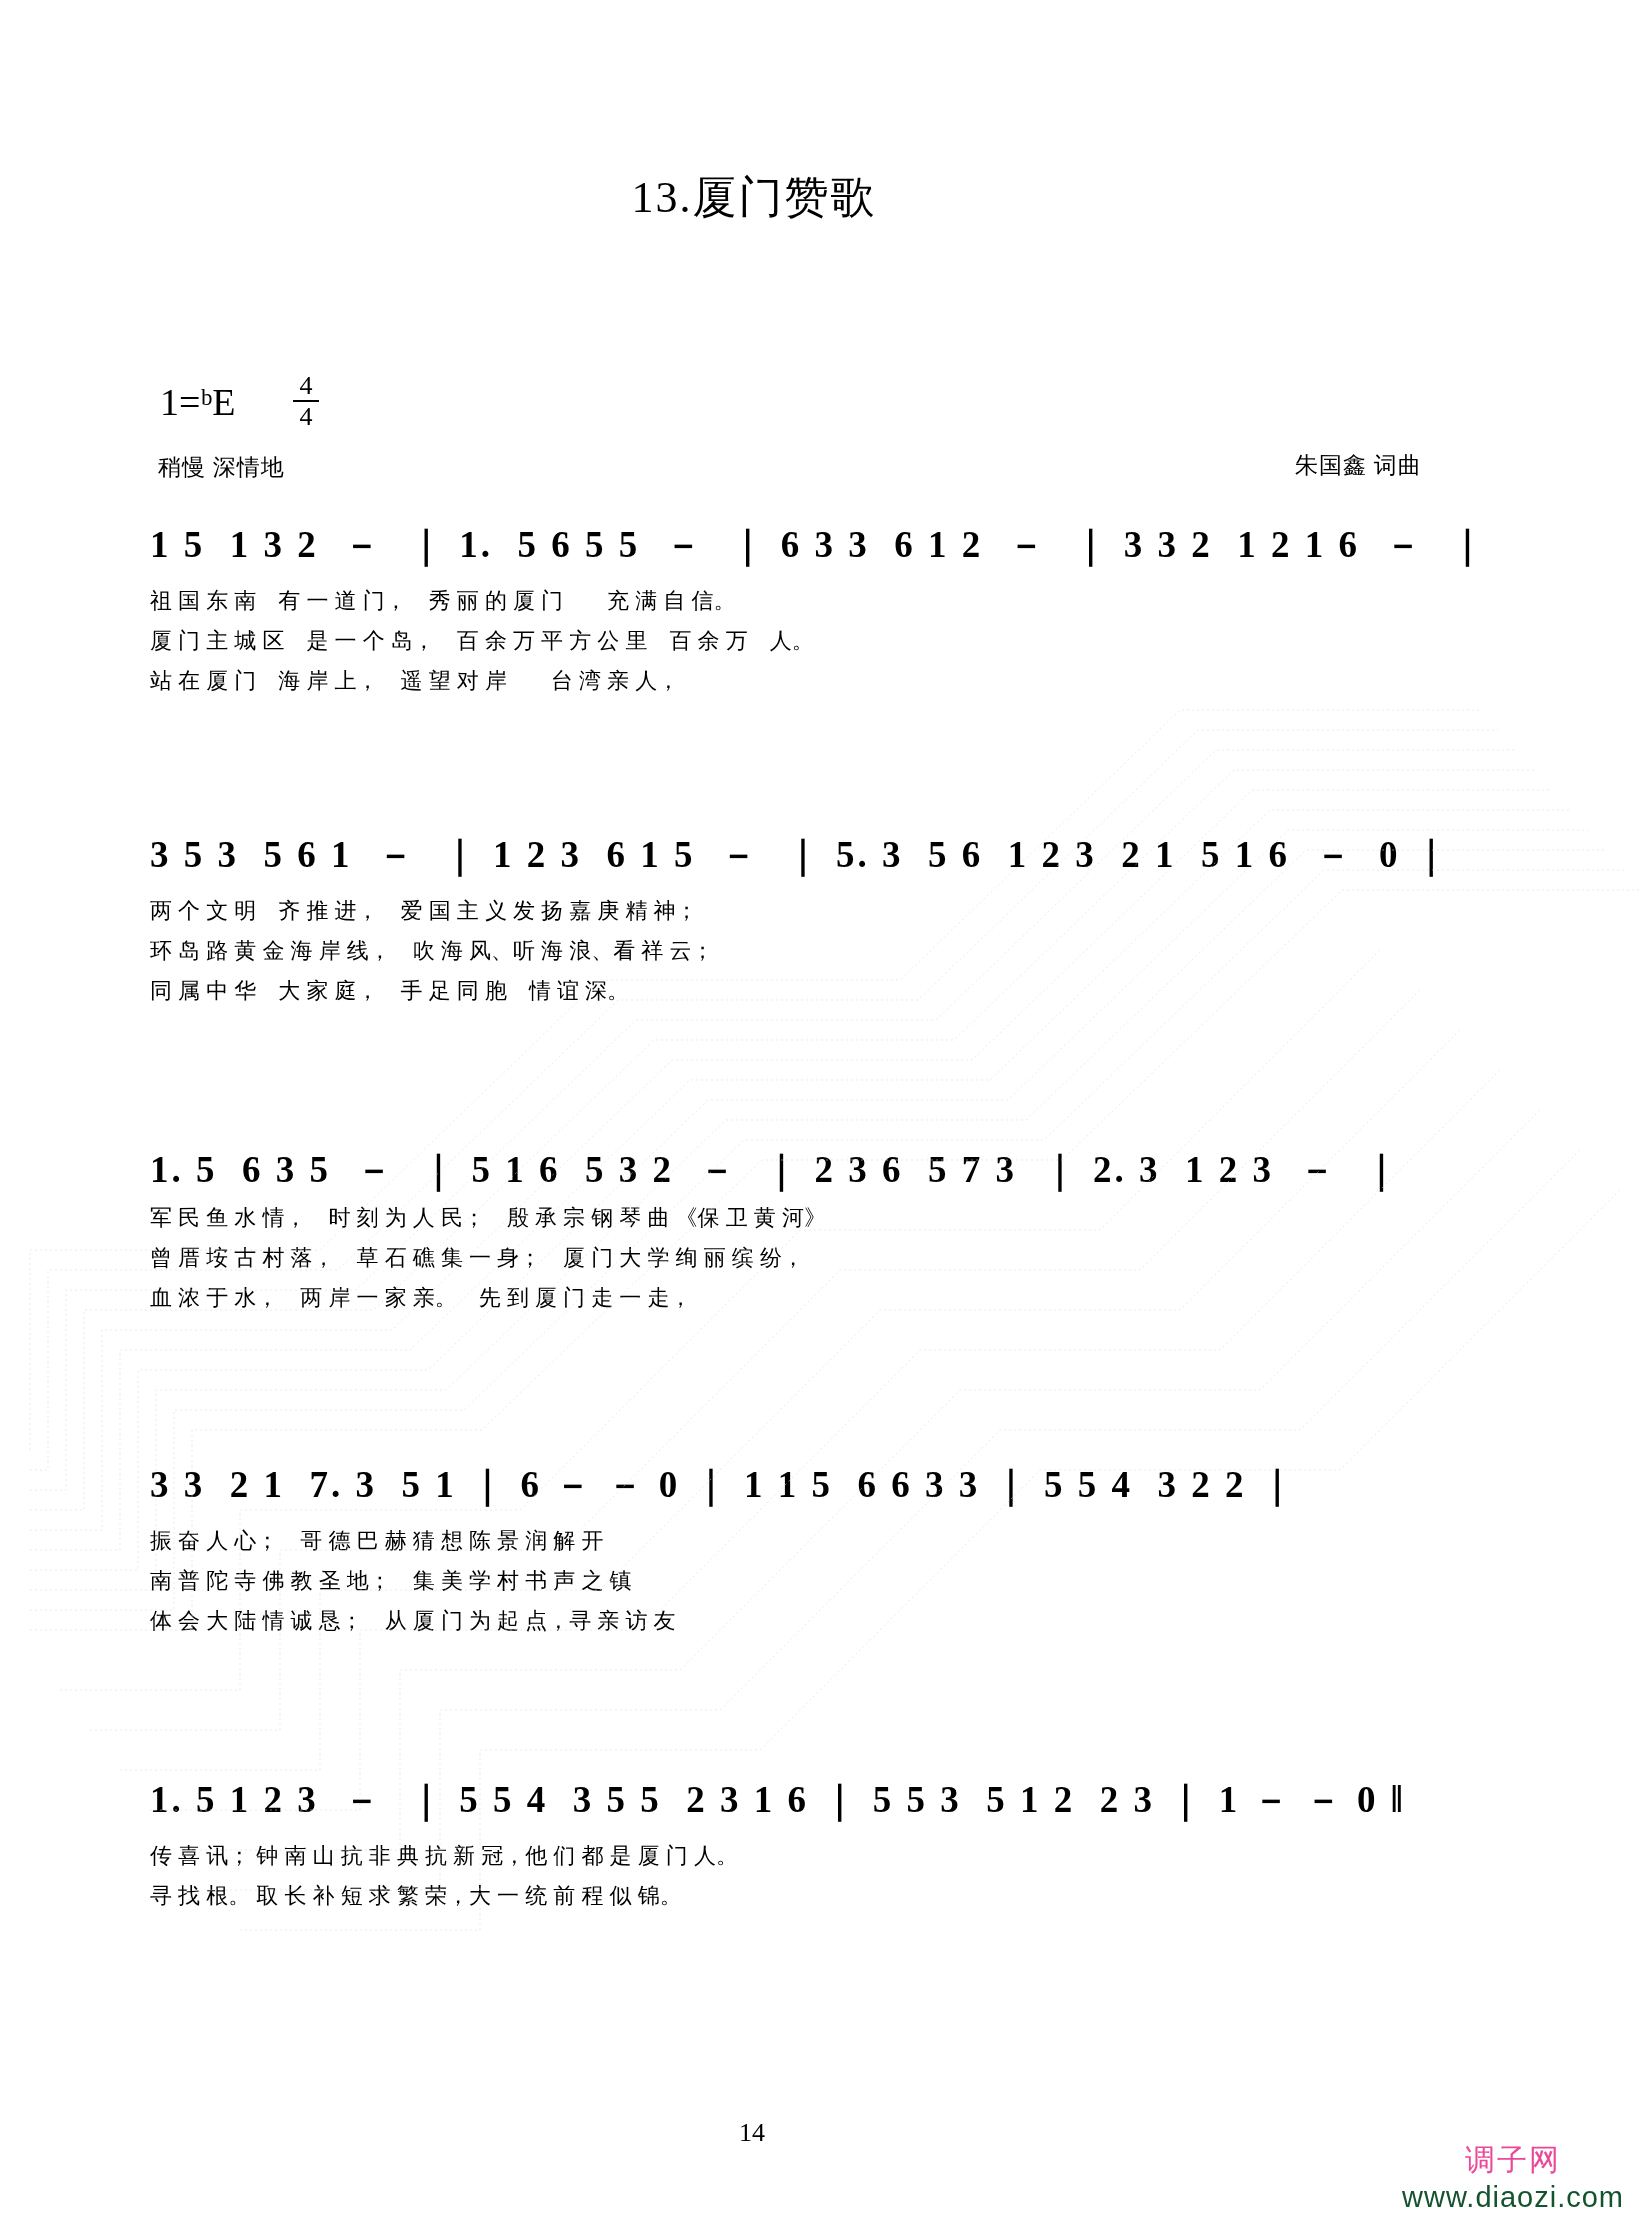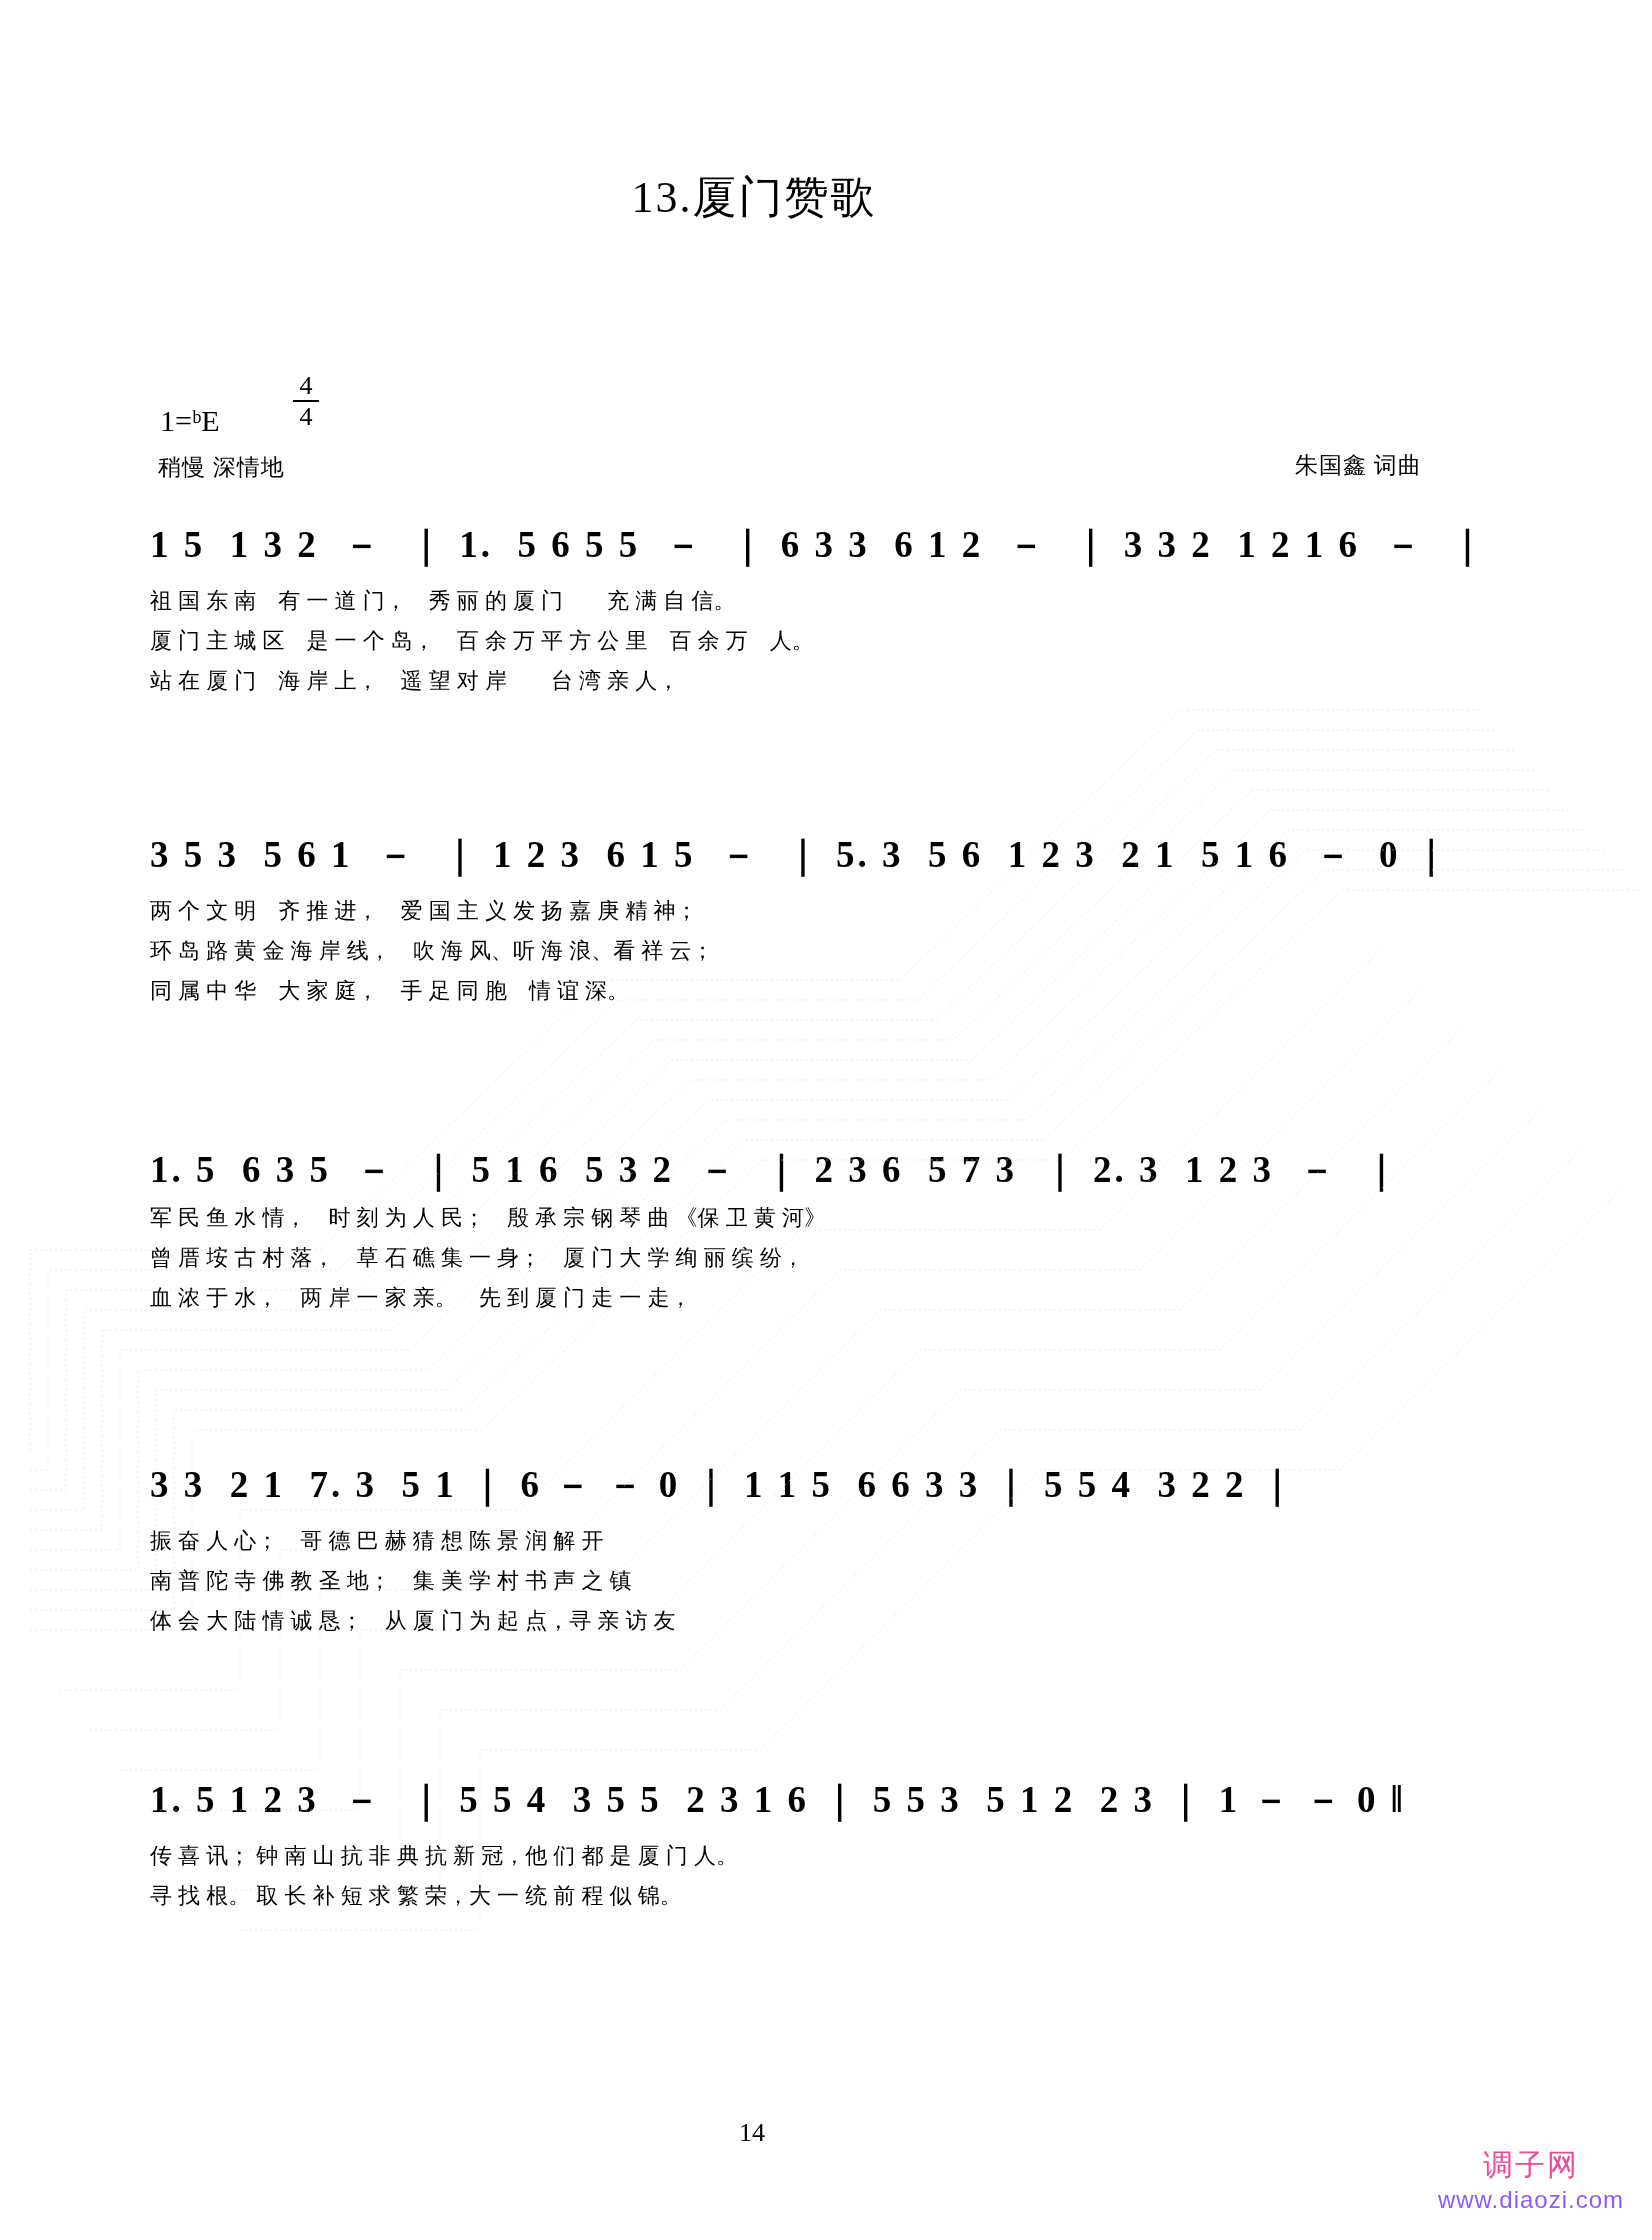--- a/index.html
+++ b/index.html
@@ -26,23 +26,22 @@
     font-size: 44px;
     font-family: "Liberation Serif", serif;
     letter-spacing: 2px;
   }
 
   
   #key-sig {
     position: absolute;
     top: 380px;
     left: 160px;
-    font-size: 30px;
-    font-family: "Liberation Serif", serif;
-    margin-top: 24px;
+    font-size: 38px;
+    font-family: "Liberation Serif", serif;
   }
   #time-sig {
     position: absolute;
     top: 372px;
     left: 288px;
     font-size: 26px;
     text-align: center;
     line-height: 1.05;
     width: 36px;
   }
@@ -110,22 +109,22 @@
     text-align: center;
     color: #8e8e8e;
   }
   #watermark .wm-cn {
     font-size: 30px;
     color: #ec4899;
     letter-spacing: 2px;
     font-family: "Liberation Sans", sans-serif;
   }
   #watermark .wm-url {
-    font-size: 24px;
-    color: #8b5cf6;
+    font-size: 29px;
+    color: #14532d;
     letter-spacing: 1px;
     font-family: "Liberation Sans", sans-serif;
   }
 
   
   .hatch {
     position: absolute;
     pointer-events: none;
     opacity: 0.55;
   }

